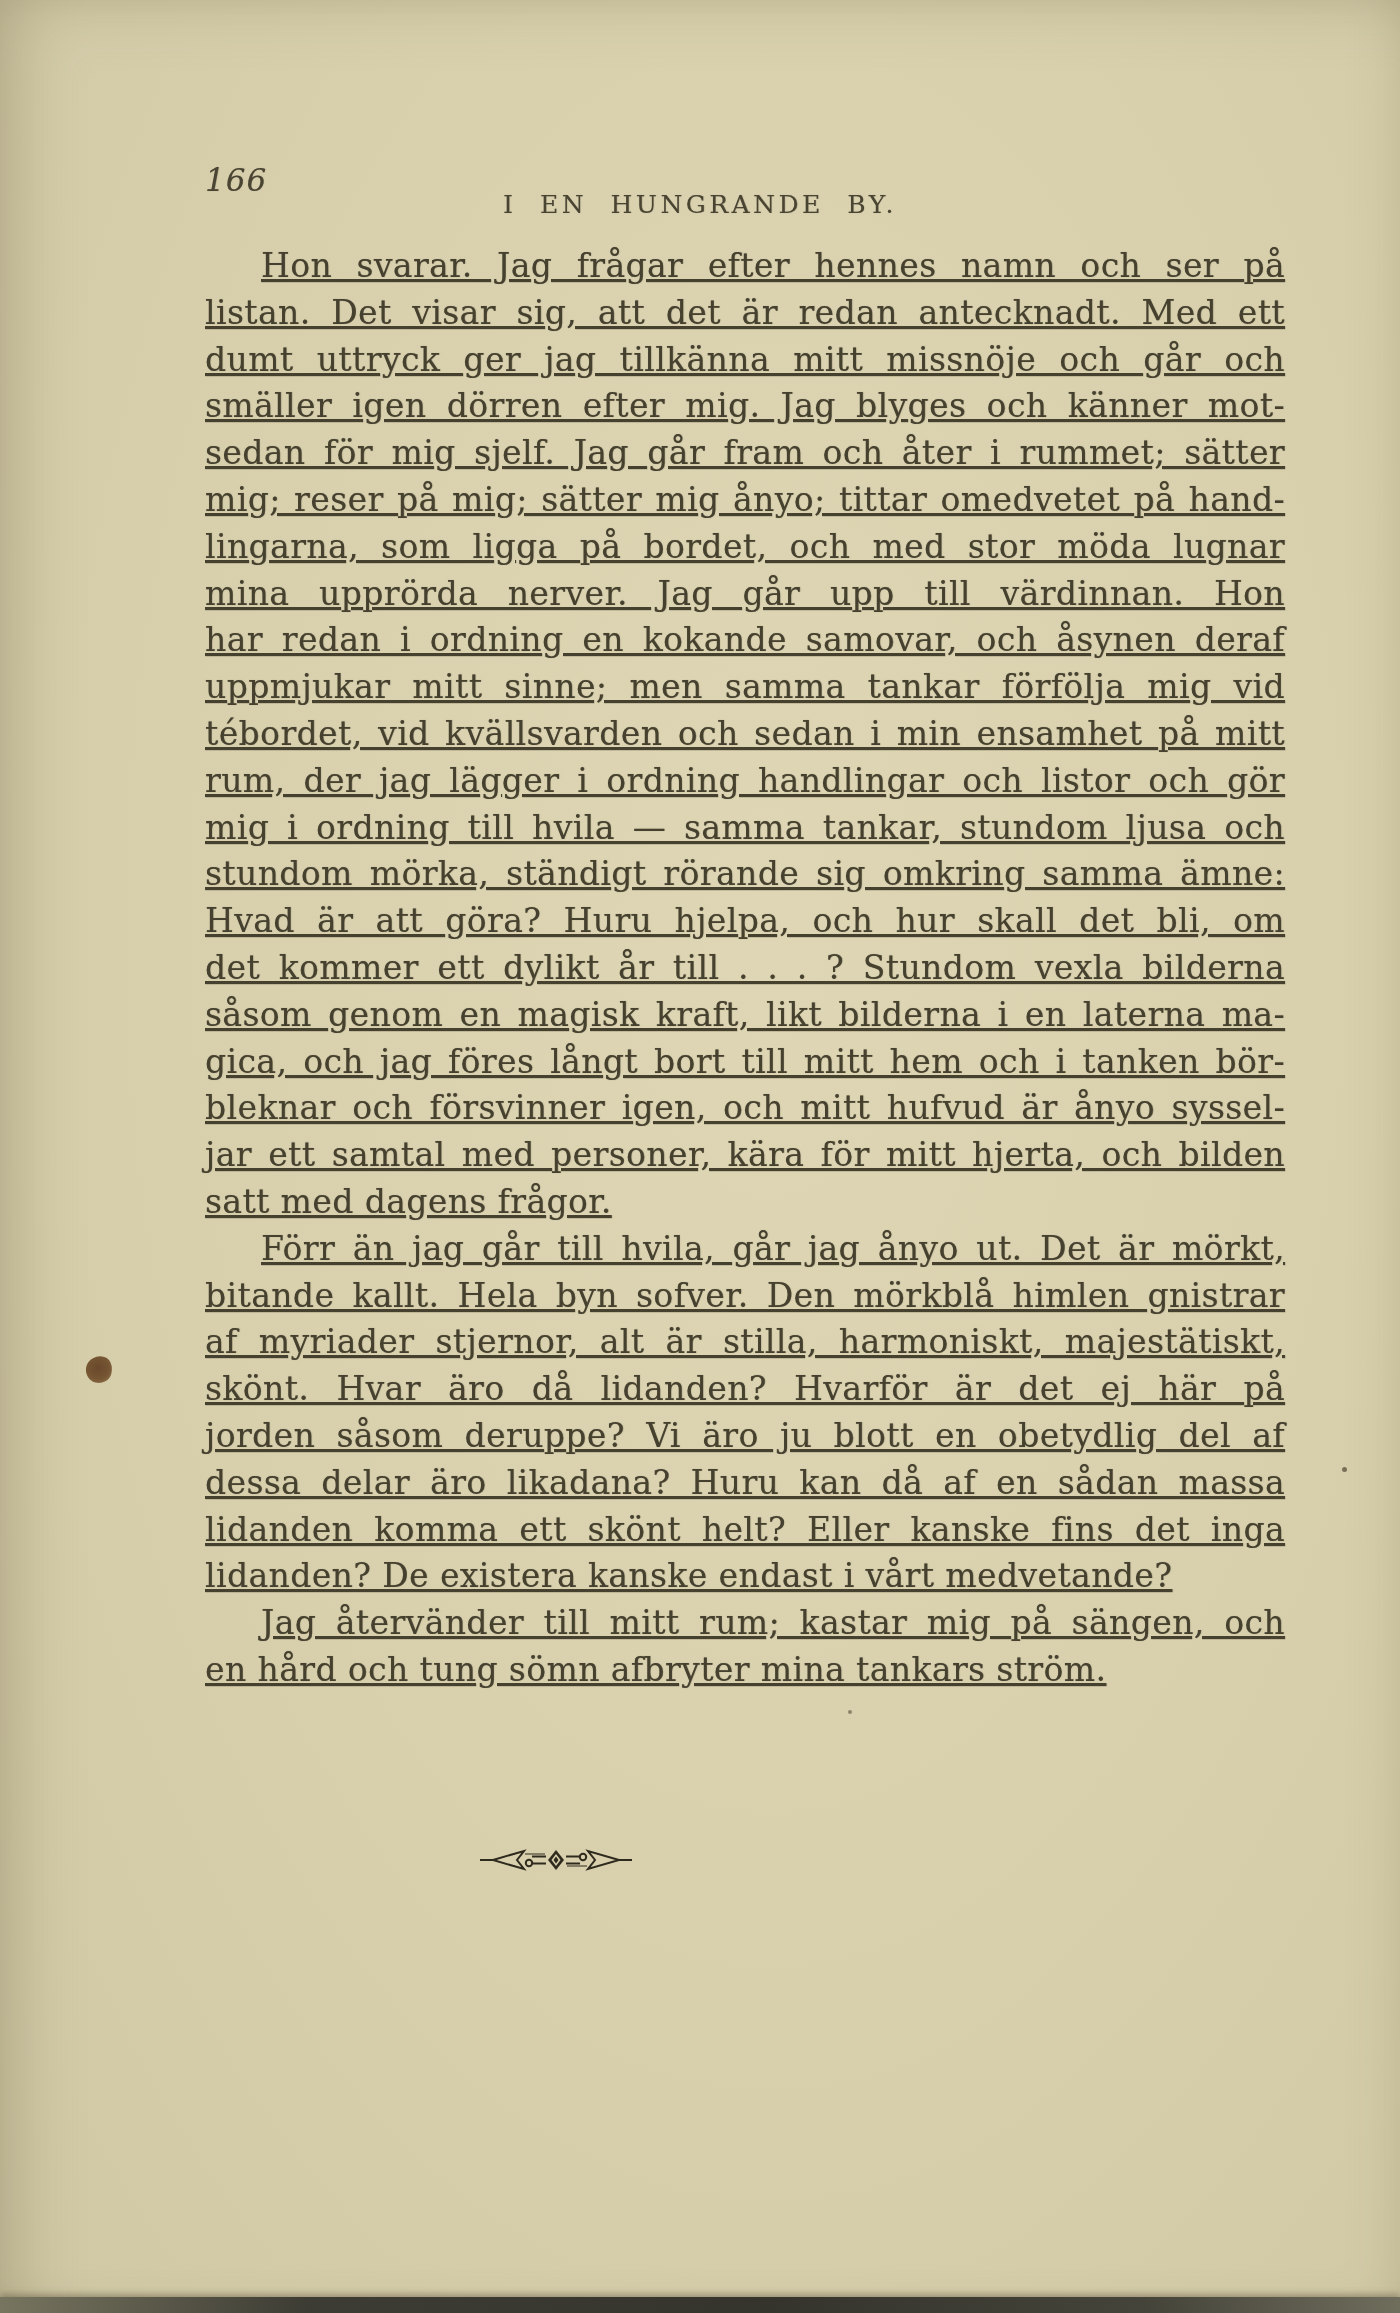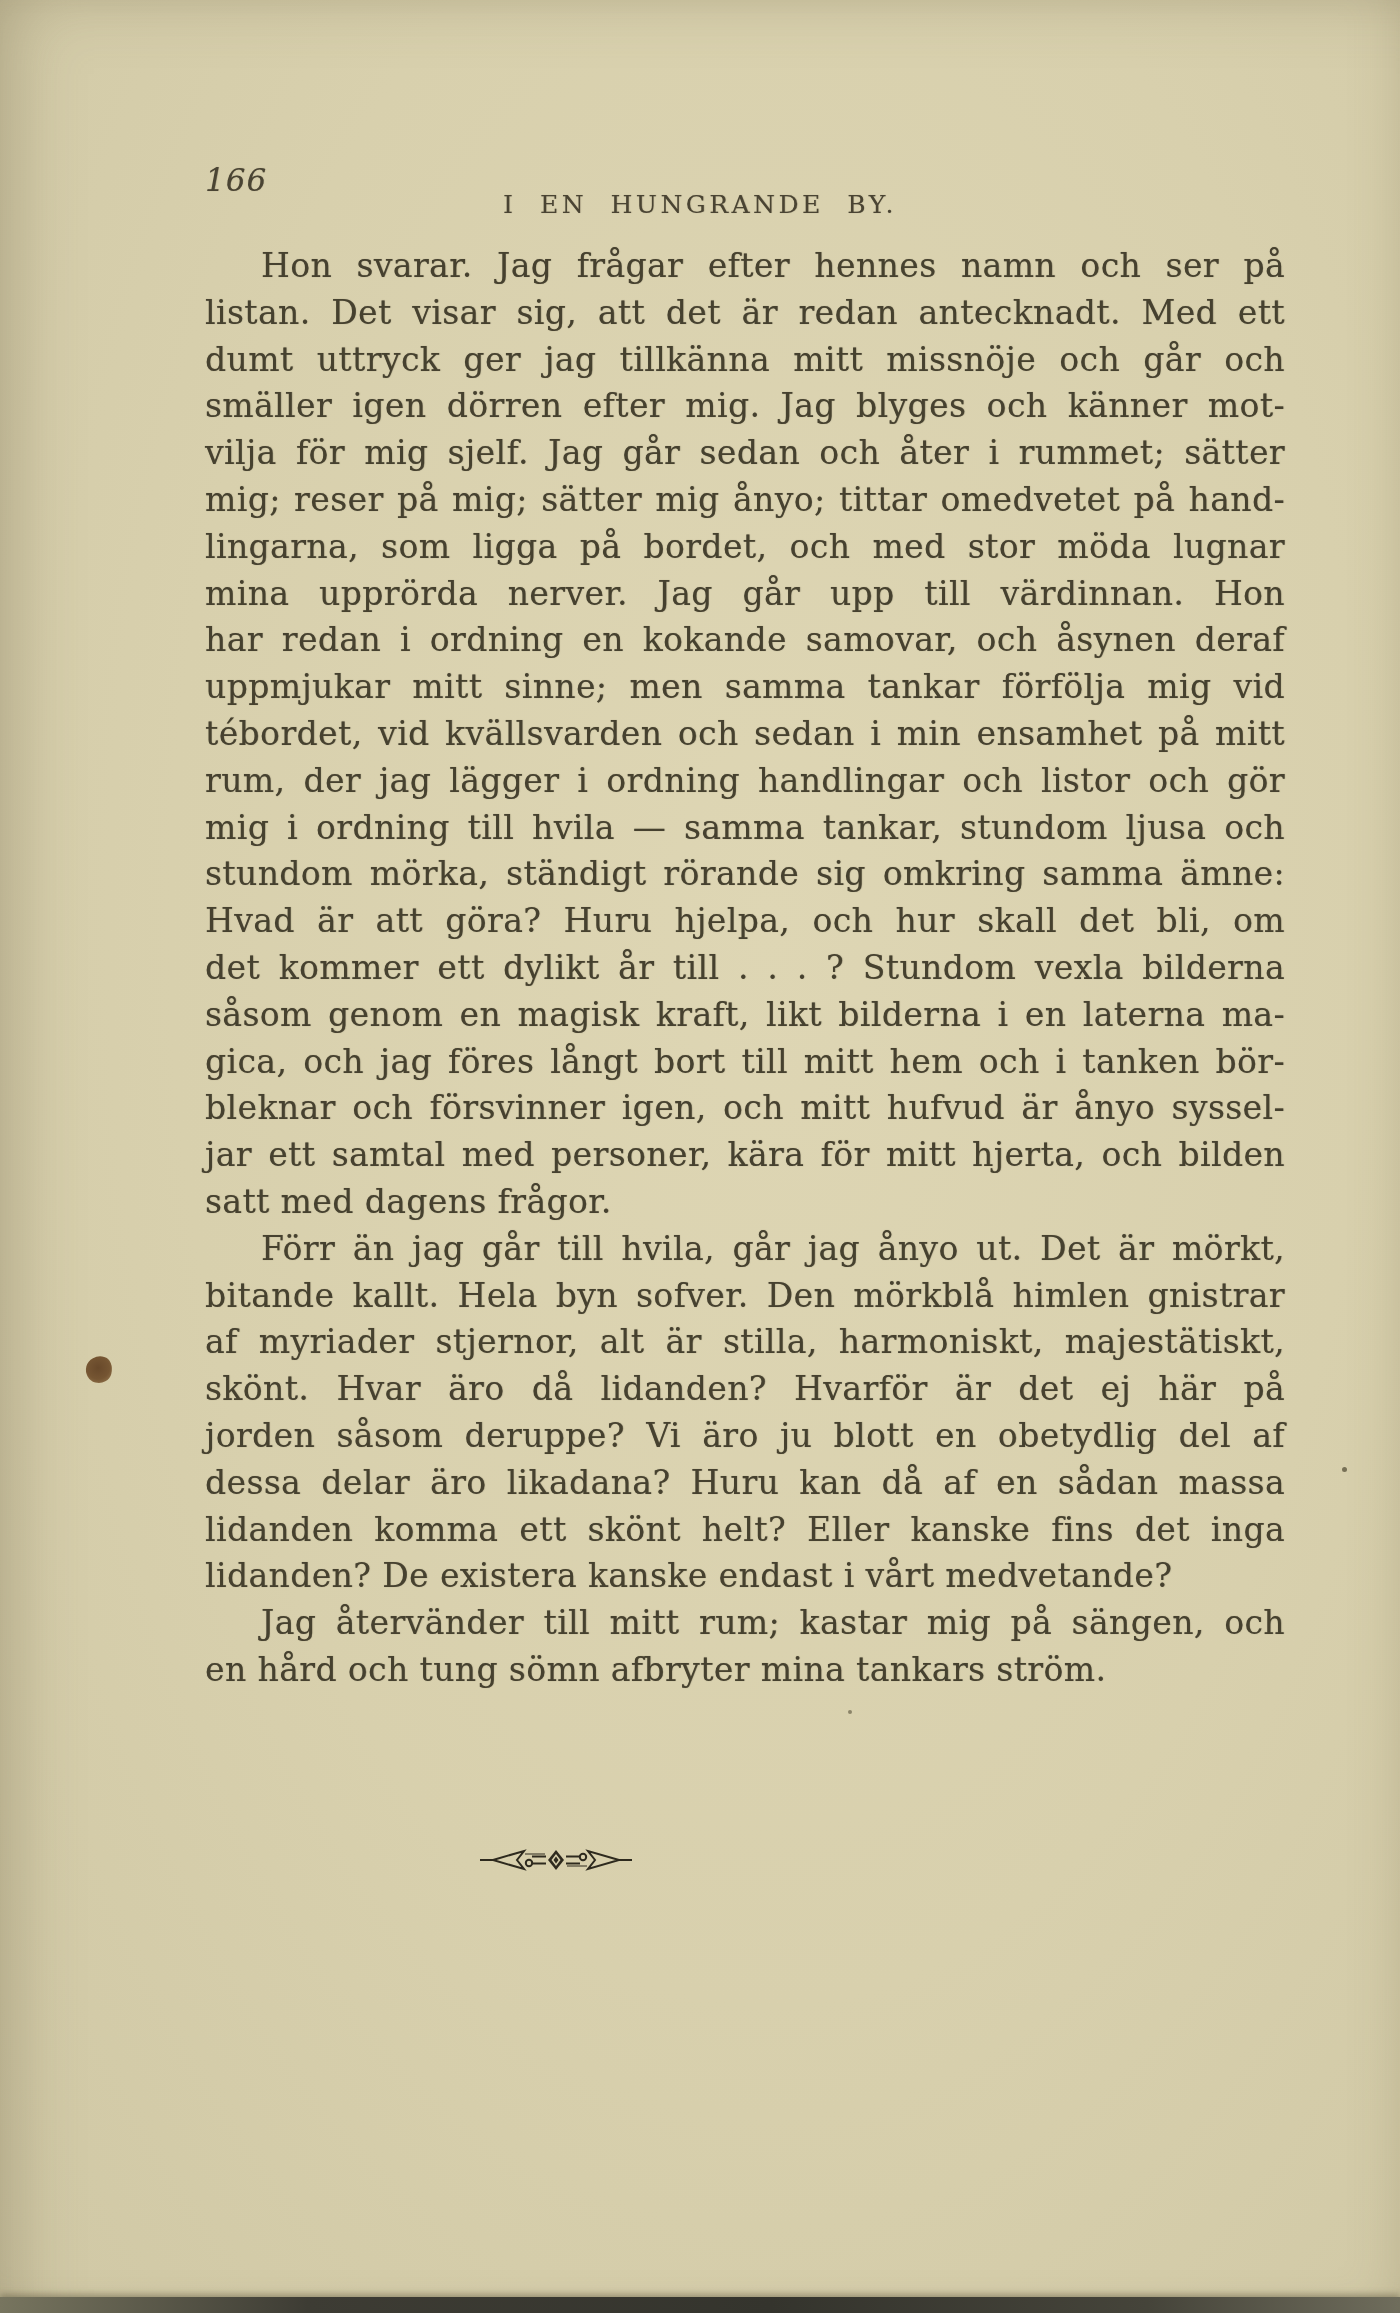--- a/index.html
+++ b/index.html
@@ -38,21 +38,21 @@
   }
   .text-block{
     position:absolute;left:205px;top:243px;width:1080px;
     font-size:33px;line-height:46.8px;
     color:#46412f;
     letter-spacing:0.4px;
     text-shadow:0.35px 0.35px 0.8px rgba(64,58,42,.5);
   }
   .line{
     height:46.8px;white-space:nowrap;
-    text-align:justify;text-align-last:justify;
+    text-align:justify;text-align-last:justify;text-decoration:underline;
   }
   .line.indent{padding-left:56px;}
   .line.last{text-align-last:left;white-space:normal;}
   .ornament{
     position:absolute;left:478px;top:1845px;width:156px;height:30px;
   }
   .stain{
     position:absolute;left:86px;top:1356px;width:26px;height:27px;
     background:radial-gradient(circle at 45% 45%, #5e3d1f 0%, #6d4b28 55%, #8a6a42 85%, transparent 100%);
     border-radius:58% 42% 52% 48% / 50% 55% 45% 50%;
@@ -78,21 +78,21 @@
   <div class="header">
     <span class="page-number">166</span>
     <span class="running-title">I EN HUNGRANDE BY.</span>
   </div>
 
   <div class="text-block" id="text-block">
       <div class="line indent">Hon svarar.  Jag frågar efter hennes namn och ser på</div>
       <div class="line">listan.  Det visar sig, att det är redan antecknadt.  Med ett</div>
       <div class="line">dumt uttryck ger jag tillkänna mitt missnöje och går och</div>
       <div class="line">smäller igen dörren efter mig.  Jag blyges och känner mot-</div>
-      <div class="line">vilja för mig sjelf.  Jag går sedan och åter i rummet; sätter</div>
+      <div class="line">sedan för mig sjelf.  Jag går fram och åter i rummet; sätter</div>
       <div class="line">mig; reser på mig; sätter mig ånyo; tittar omedvetet på hand-</div>
       <div class="line">lingarna, som ligga på bordet, och med stor möda lugnar</div>
       <div class="line">mina upprörda nerver.  Jag går upp till värdinnan.  Hon</div>
       <div class="line">har redan i ordning en kokande samovar, och åsynen deraf</div>
       <div class="line">uppmjukar mitt sinne; men samma tankar förfölja mig vid</div>
       <div class="line">tébordet, vid kvällsvarden och sedan i min ensamhet på mitt</div>
       <div class="line">rum, der jag lägger i ordning handlingar och listor och gör</div>
       <div class="line">mig i ordning till hvila — samma tankar, stundom ljusa och</div>
       <div class="line">stundom mörka, ständigt rörande sig omkring samma ämne:</div>
       <div class="line">Hvad är att göra?  Huru hjelpa, och hur skall det bli, om</div>

